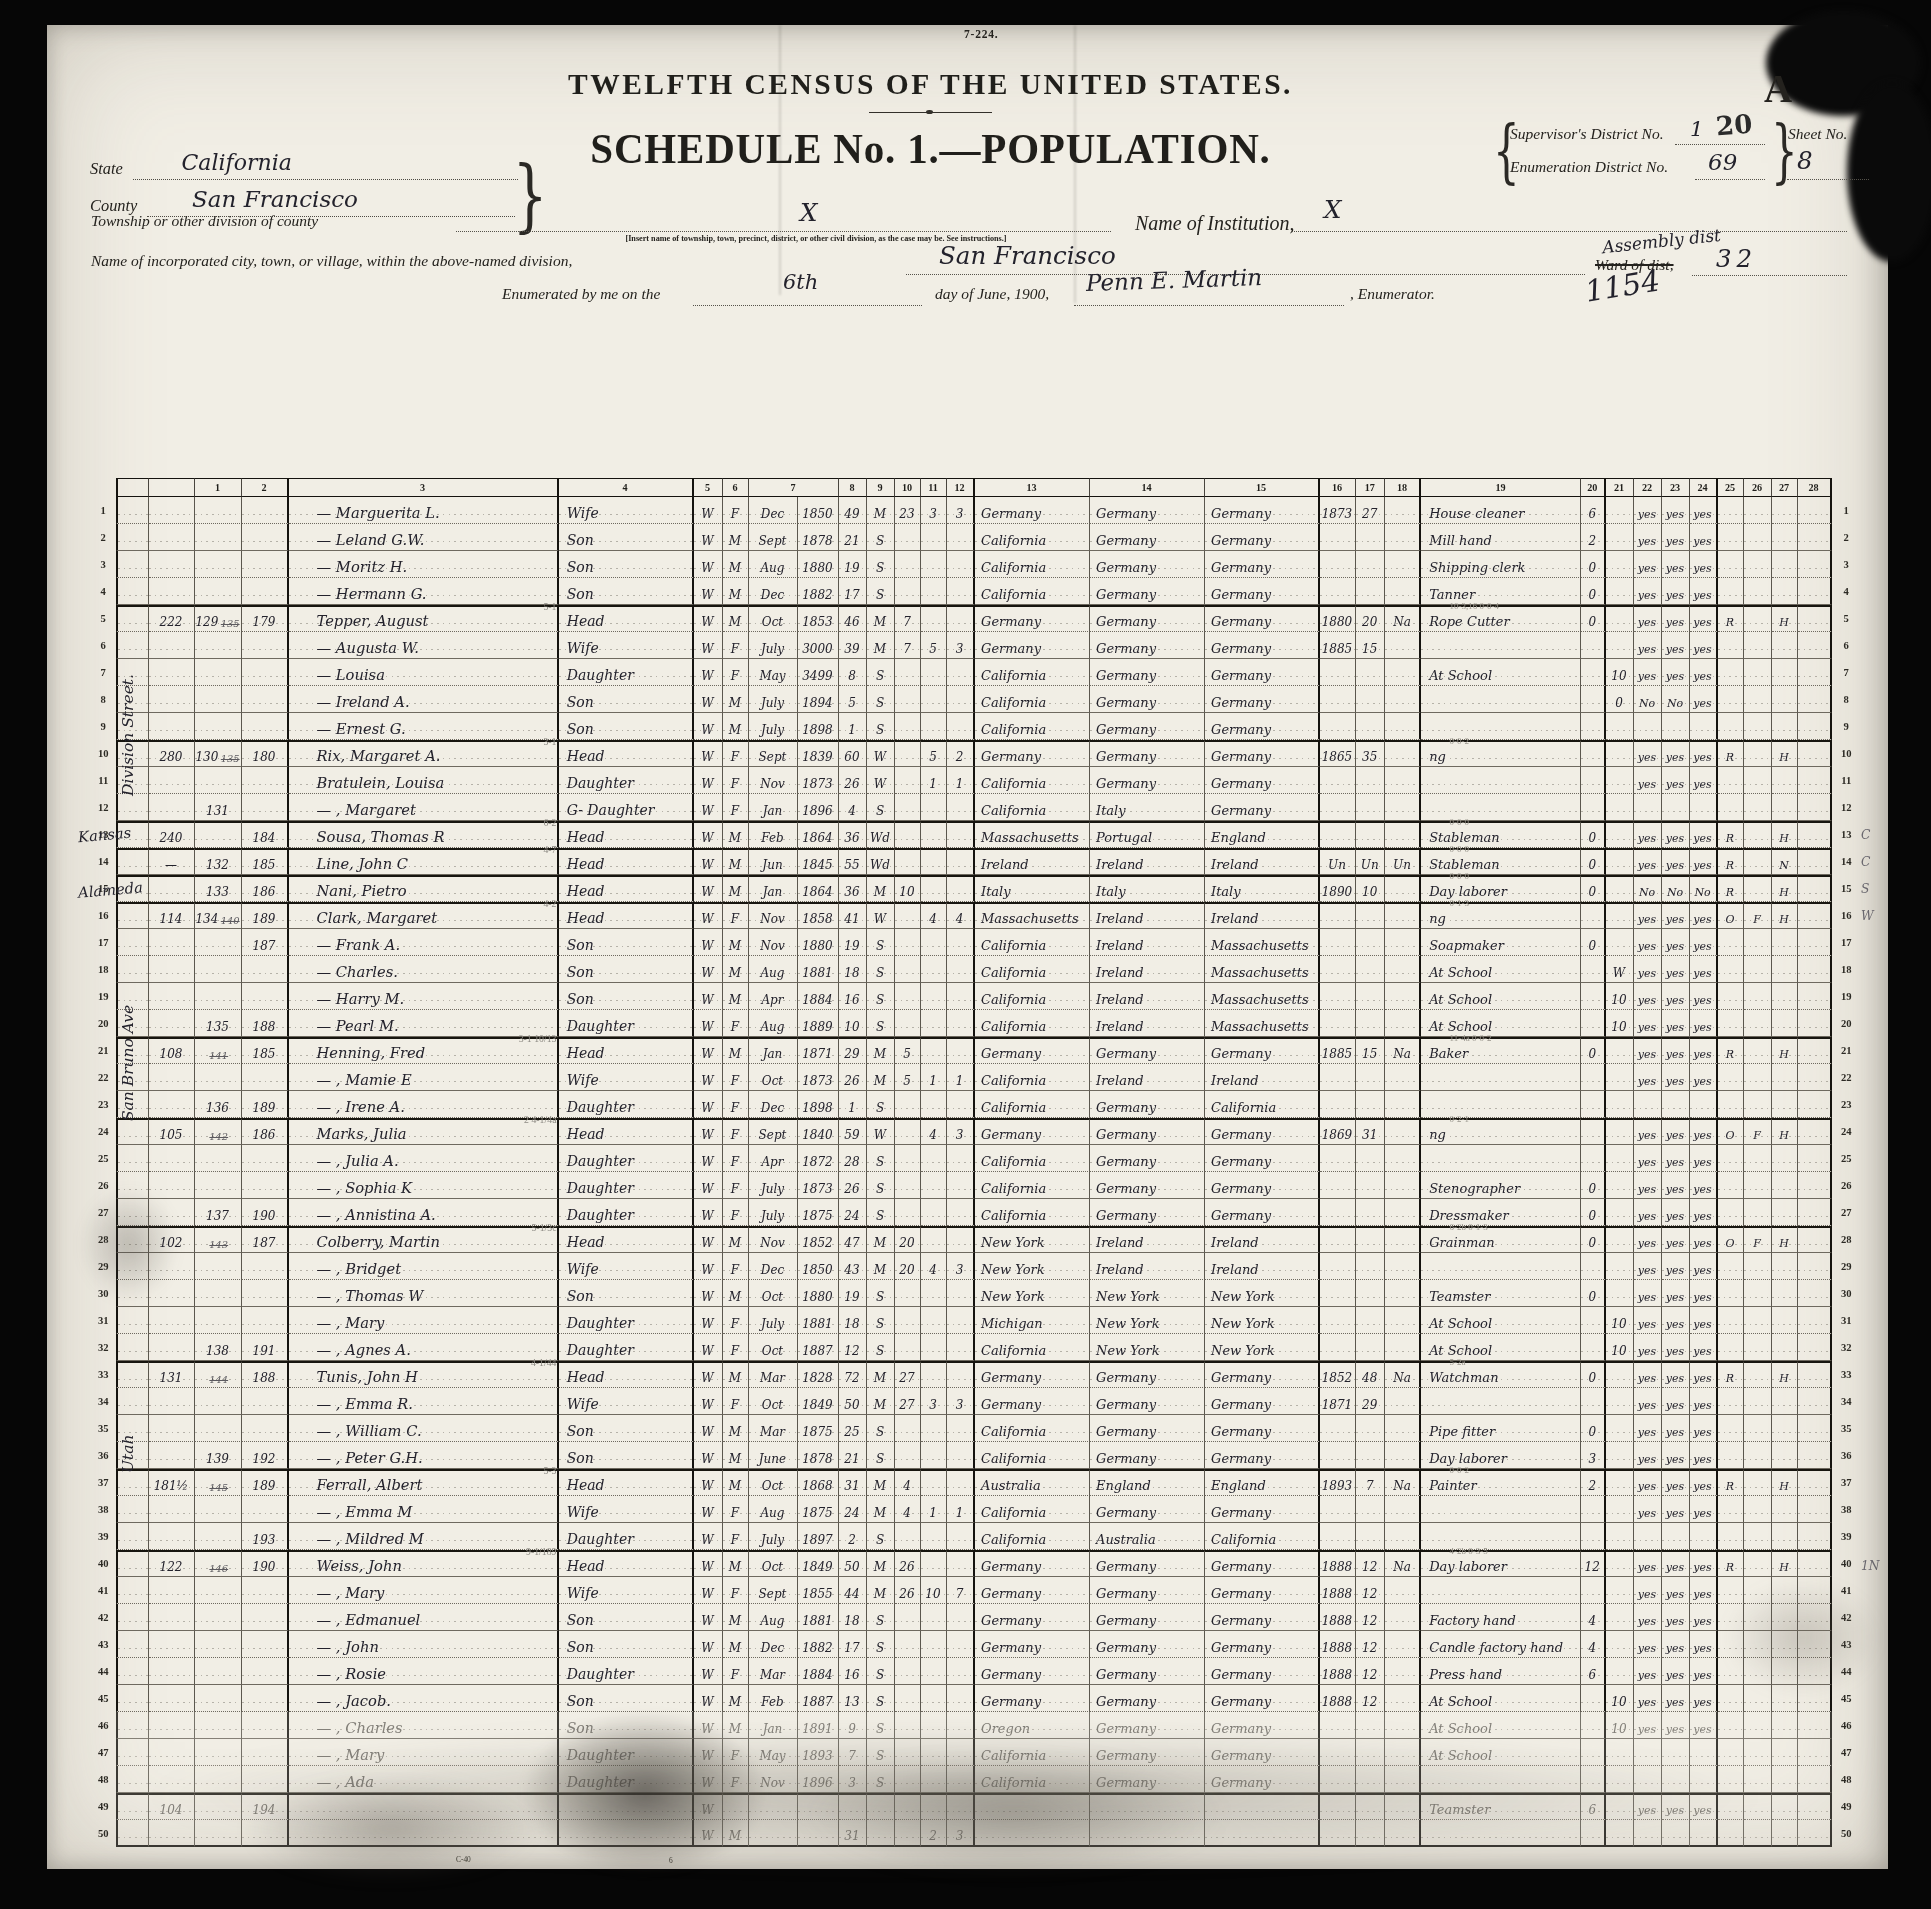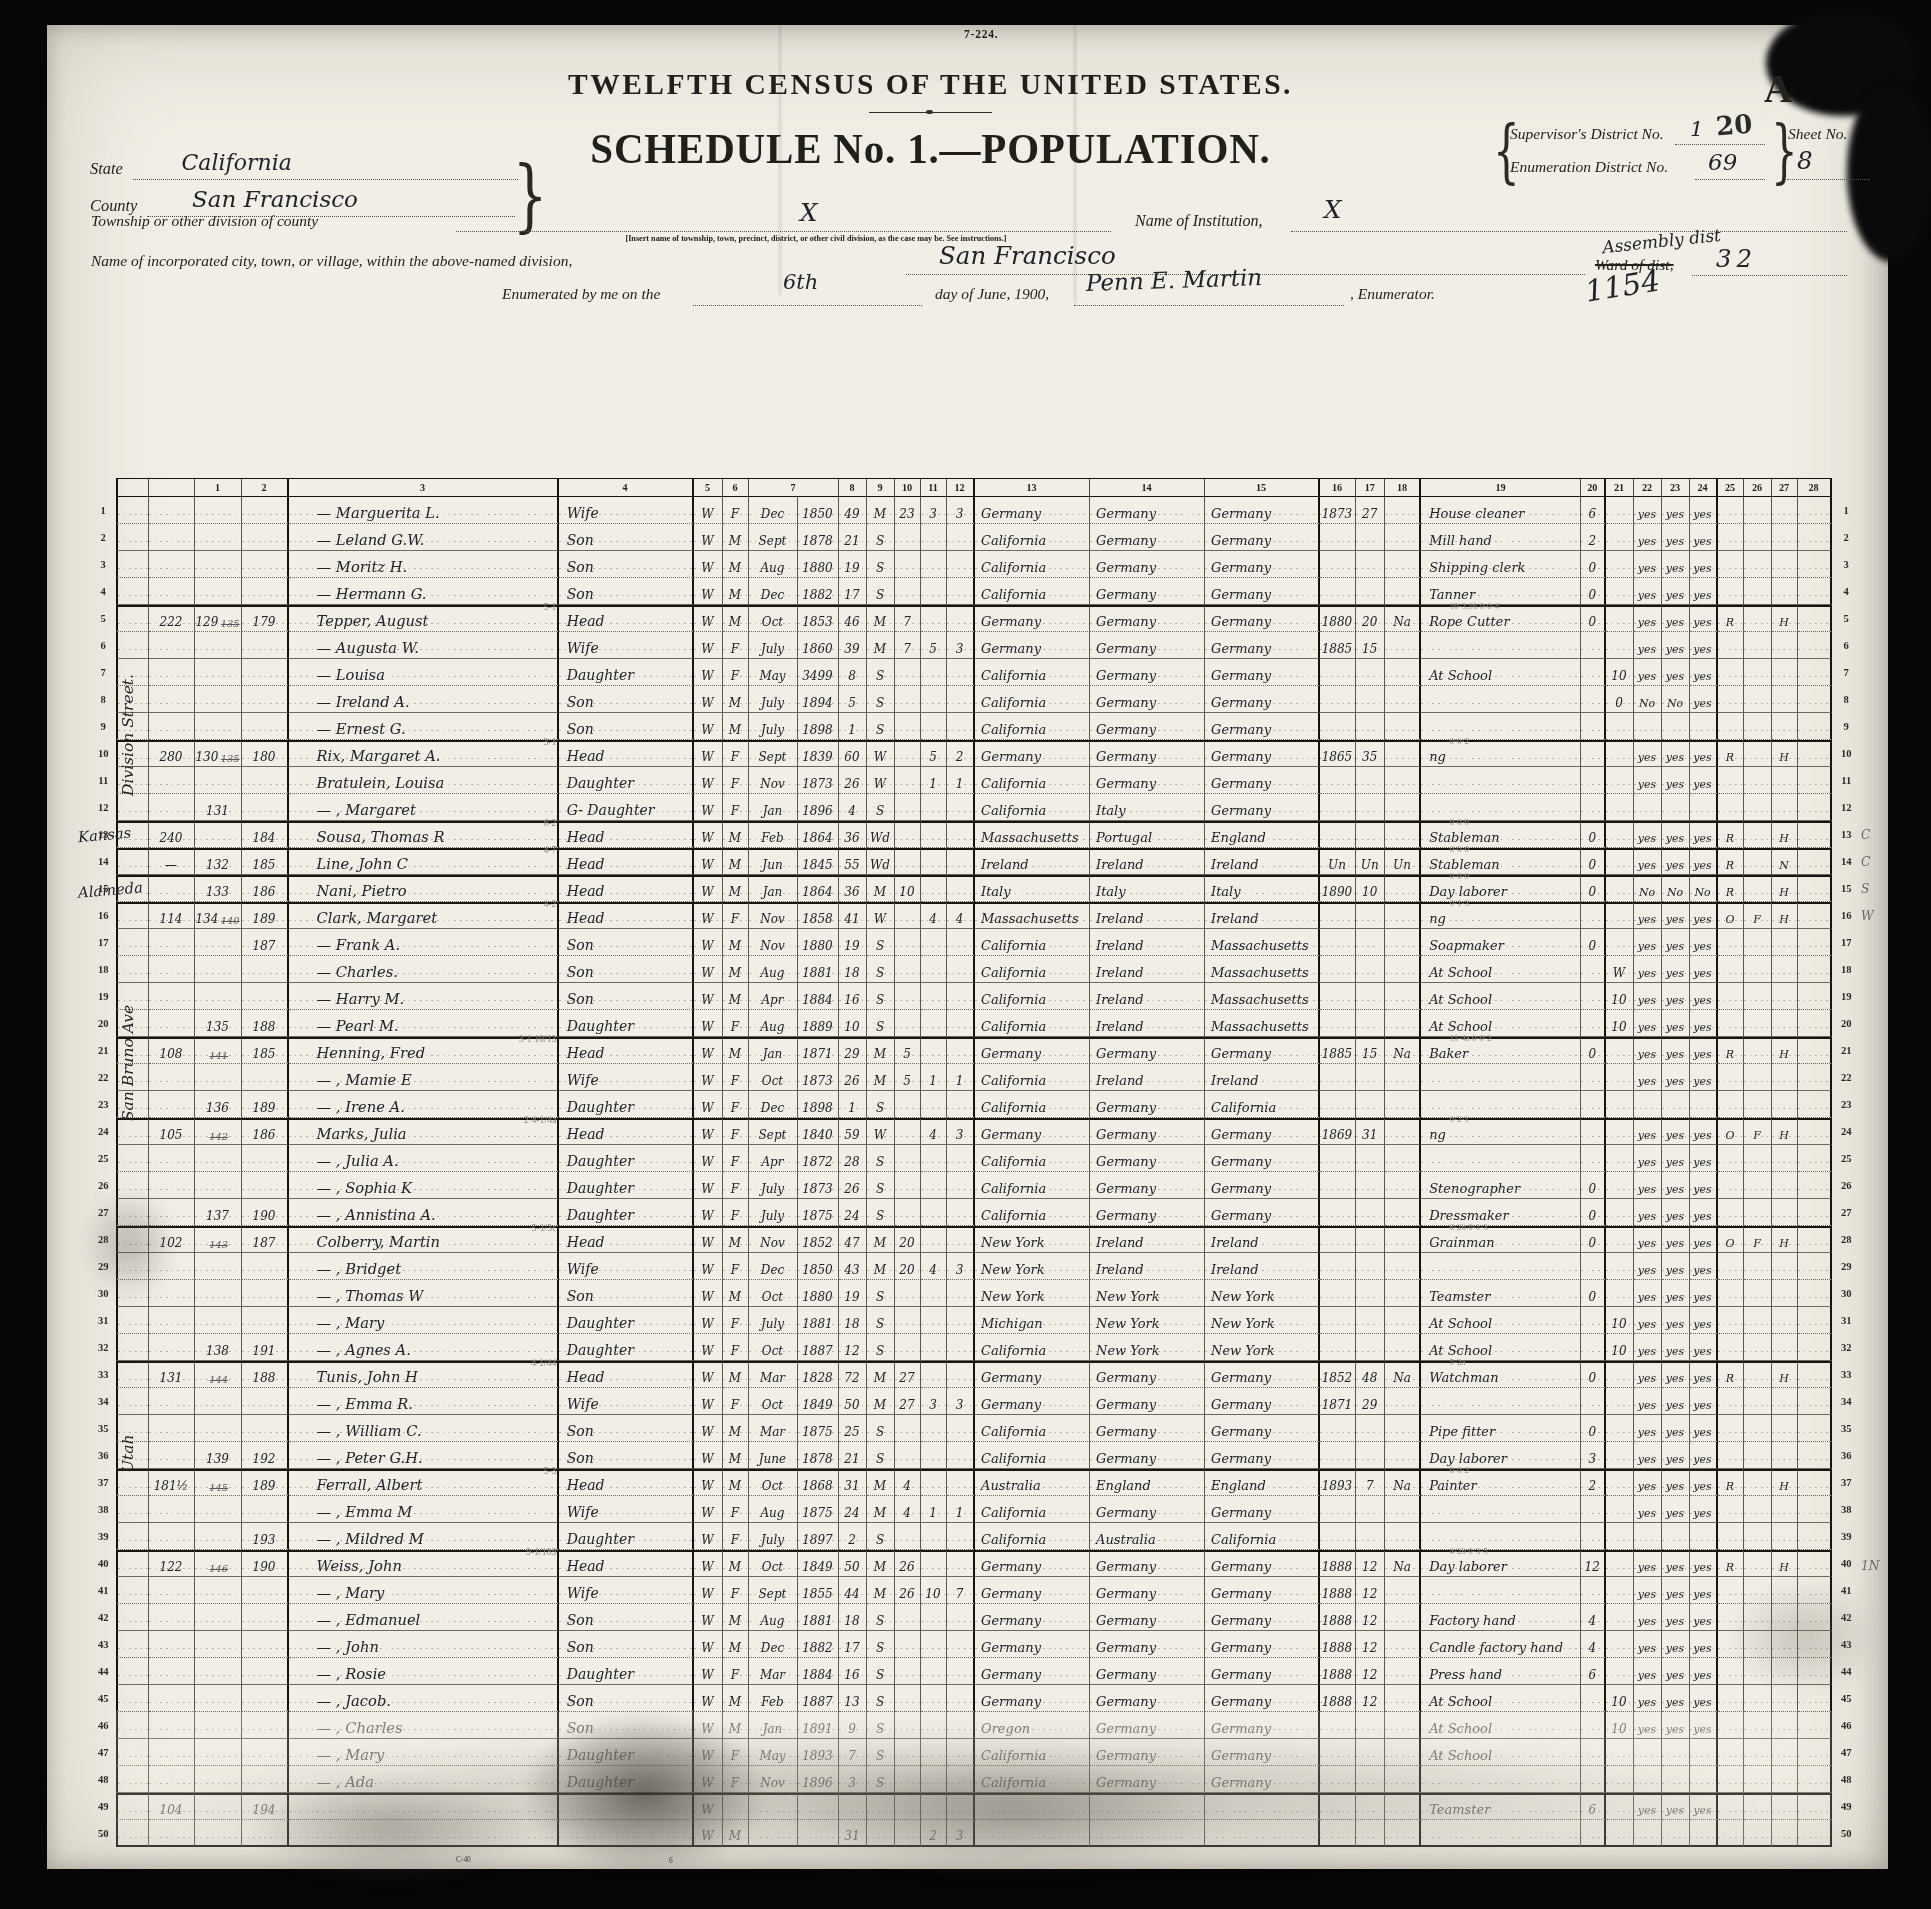--- a/index.html
+++ b/index.html
@@ -115,21 +115,21 @@
   <div class="abs brace" style="left:1715px;top:85px;font-size:70px;transform:scaleX(.6);">}</div>
   <div class="abs pt it" style="left:1741px;top:100px;font-size:15.5px;">Sheet No.</div>
   <div class="abs hw" style="left:1750px;top:121px;font-size:24.5px;">8</div>
   <div class="dotline" style="left:1740px;top:154px;width:82px;"></div>
 
   <div class="abs pt it" style="left:44px;top:187px;font-size:15.5px;">Township or other division of county</div>
   <div class="dotline" style="left:409px;top:206px;width:655px;"></div>
   <div class="abs hw" style="left:753px;top:173px;font-size:24.5px;">X</div>
   <div class="abs pt" style="left:458px;top:209px;width:622px;text-align:center;font-size:8.2px;font-weight:bold;">[Insert name of township, town, precinct, district, or other civil division, as the case may be.   See instructions.]</div>
 
-  <div class="abs pt it" style="left:1088px;top:187px;font-size:16px;">Name of Institution,</div>
+  <div class="abs pt it" style="left:1088px;top:187px;font-size:20px;">Name of Institution,</div>
   <div class="dotline" style="left:1244px;top:206px;width:556px;"></div>
   <div class="abs hw" style="left:1277px;top:170px;font-size:24.5px;">X</div>
 
   <div class="abs pt it" style="left:44px;top:227px;font-size:15.5px;">Name of incorporated city, town, or village, within the above-named division,</div>
   <div class="dotline" style="left:859px;top:249px;width:679px;"></div>
   <div class="abs hw" style="left:892px;top:216px;font-size:24.5px;">San Francisco</div>
 
   <div class="abs hw" style="left:1555px;top:206px;font-size:17px;transform:rotate(-6deg);">Assembly dist</div>
   <div class="abs pt it" style="left:1548px;top:231px;font-size:15.5px;text-decoration:line-through;text-decoration-thickness:1.6px;">Ward of dist,</div>
   <div class="abs hw" style="left:1669px;top:219px;font-size:24.5px;letter-spacing:4.9px;">32</div>
@@ -547,21 +547,21 @@
       <div class="tcell f-sm" style="grid-area: 8 / 8;">
         <div class="hw">W</div>
       </div>
       <div class="tcell f-sm" style="grid-area: 8 / 9;">
         <div class="hw">F</div>
       </div>
       <div class="tcell f-sm" style="grid-area: 8 / 10;">
         <div class="hw">July</div>
       </div>
       <div class="tcell f-sm" style="grid-area: 8 / 11;">
-        <div class="hw">1860</div>
+        <div class="hw">3000</div>
       </div>
       <div class="tcell f-sm" style="grid-area: 8 / 12;">
         <div class="hw">39</div>
       </div>
       <div class="tcell f-sm" style="grid-area: 8 / 13;">
         <div class="hw">M</div>
       </div>
       <div class="tcell f-sm" style="grid-area: 8 / 14;">
         <div class="hw">7</div>
       </div>

